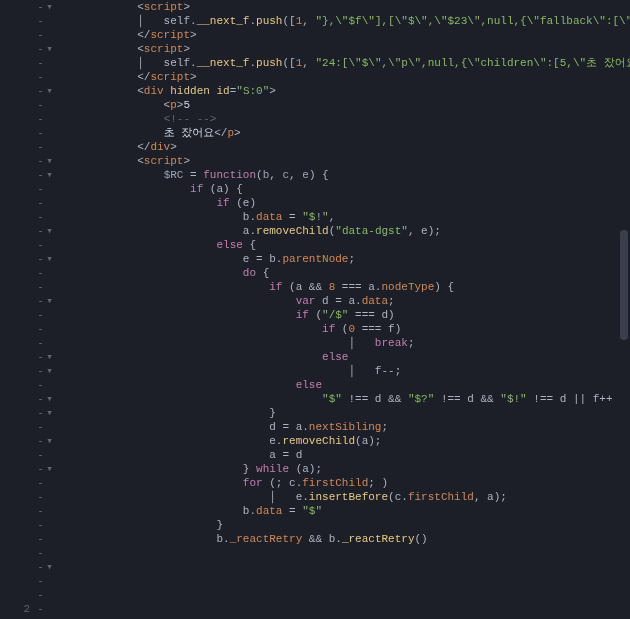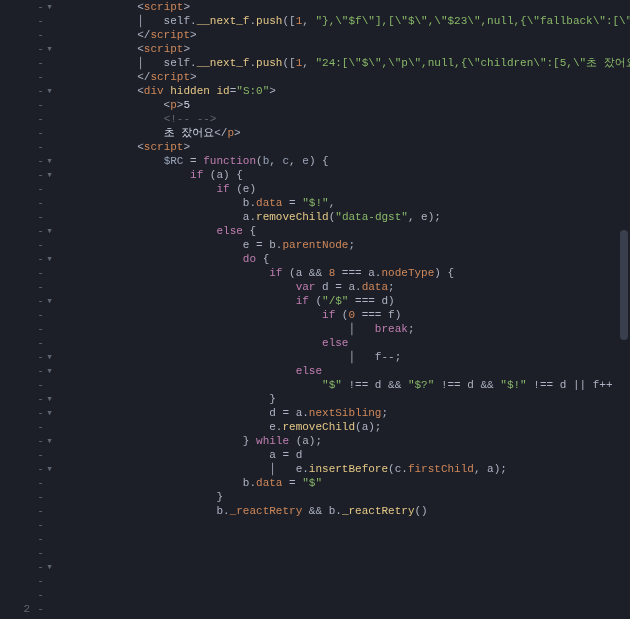--- a/index.html
+++ b/index.html
@@ -259,20 +259,21 @@
       <div class="code-line">            &lt;<span class="tag">script</span>&gt;</div>
       <div class="code-line">            │   self.<span class="fn">__next_f</span>.<span class="fn">push</span>([<span class="num">1</span>, <span class="str">"},\"$f\"],[\"$\",\"$23\",null,{\"fallback\":[\"$\",\"p\",null,{\"children\":\"</span></div>
       <div class="code-line">            &lt;/<span class="tag">script</span>&gt;</div>
       <div class="code-line">            &lt;<span class="tag">script</span>&gt;</div>
       <div class="code-line">            │   self.<span class="fn">__next_f</span>.<span class="fn">push</span>([<span class="num">1</span>, <span class="str">"24:[\"$\",\"p\",null,{\"children\":[5,\"초 잤어요\"]},\"$25\"]\n"</span>])</div>
       <div class="code-line">            &lt;/<span class="tag">script</span>&gt;</div>
       <div class="code-line">            &lt;<span class="tag">div</span> <span class="attr">hidden</span> <span class="attr">id</span>=<span class="str">"S:0"</span>&gt;</div>
       <div class="code-line">                &lt;<span class="tag">p</span>&gt;<span class="hi">5</span></div>
       <div class="code-line">                <span class="cm">&lt;!-- --&gt;</span></div>
       <div class="code-line">                <span class="hi">초 잤어요</span>&lt;/<span class="tag">p</span>&gt;</div>
+      <div class="code-line">            &lt;/<span class="tag">div</span>&gt;</div>
       <div class="code-line">            &lt;<span class="tag">script</span>&gt;</div>
       <div class="code-line">                <span class="id">$RC</span> = <span class="kw">function</span>(<span class="id">b</span>, <span class="id">c</span>, <span class="id">e</span>) {</div>
       <div class="code-line">                    <span class="kw">if</span> (a) {</div>
       <div class="code-line">                        <span class="kw">if</span> (e)</div>
       <div class="code-line">                            b.<span class="prop">data</span> = <span class="str">"$!"</span>,</div>
       <div class="code-line">                            a.<span class="fn">removeChild</span>(<span class="str">"data-dgst"</span>, e);</div>
       <div class="code-line">                        <span class="kw">else</span> {</div>
       <div class="code-line">                            e = b.<span class="prop">parentNode</span>;</div>
       <div class="code-line">                            <span class="kw">do</span> {</div>
       <div class="code-line">                                <span class="kw">if</span> (a &amp;&amp; <span class="num">8</span> === a.<span class="prop">nodeType</span>) {</div>
@@ -280,21 +281,22 @@
       <div class="code-line">                                    <span class="kw">if</span> (<span class="str">"/$"</span> === d)</div>
       <div class="code-line">                                        <span class="kw">if</span> (<span class="num">0</span> === f)</div>
       <div class="code-line">                                            │   <span class="kw">break</span>;</div>
       <div class="code-line">                                        <span class="kw">else</span></div>
       <div class="code-line">                                            │   f--;</div>
       <div class="code-line">                                    <span class="kw">else</span></div>
       <div class="code-line">                                        <span class="str">"$"</span> !== d &amp;&amp; <span class="str">"$?"</span> !== d &amp;&amp; <span class="str">"$!"</span> !== d || f++</div>
       <div class="code-line">                                }</div>
       <div class="code-line">                                d = a.<span class="prop">nextSibling</span>;</div>
       <div class="code-line">                                e.<span class="fn">removeChild</span>(a);</div>
+      <div class="code-line">                                a = d</div>
       <div class="code-line">                            } <span class="kw">while</span> (a);</div>
-      <div class="code-line">                                a = d</div>
+      <div class="code-line">                            <span class="kw">for</span> (; c.<span class="prop">firstChild</span>; )</div>
       <div class="code-line">                                │   e.<span class="fn">insertBefore</span>(c.<span class="prop">firstChild</span>, a);</div>
       <div class="code-line">                            b.<span class="prop">data</span> = <span class="str">"$"</span></div>
       <div class="code-line">                        }</div>
       <div class="code-line">                        b.<span class="prop">_reactRetry</span> &amp;&amp; b.<span class="fn">_reactRetry</span>()</div>
     </div>
 </div>
 <div class="scrollbar"></div>
 
 </body></html>

